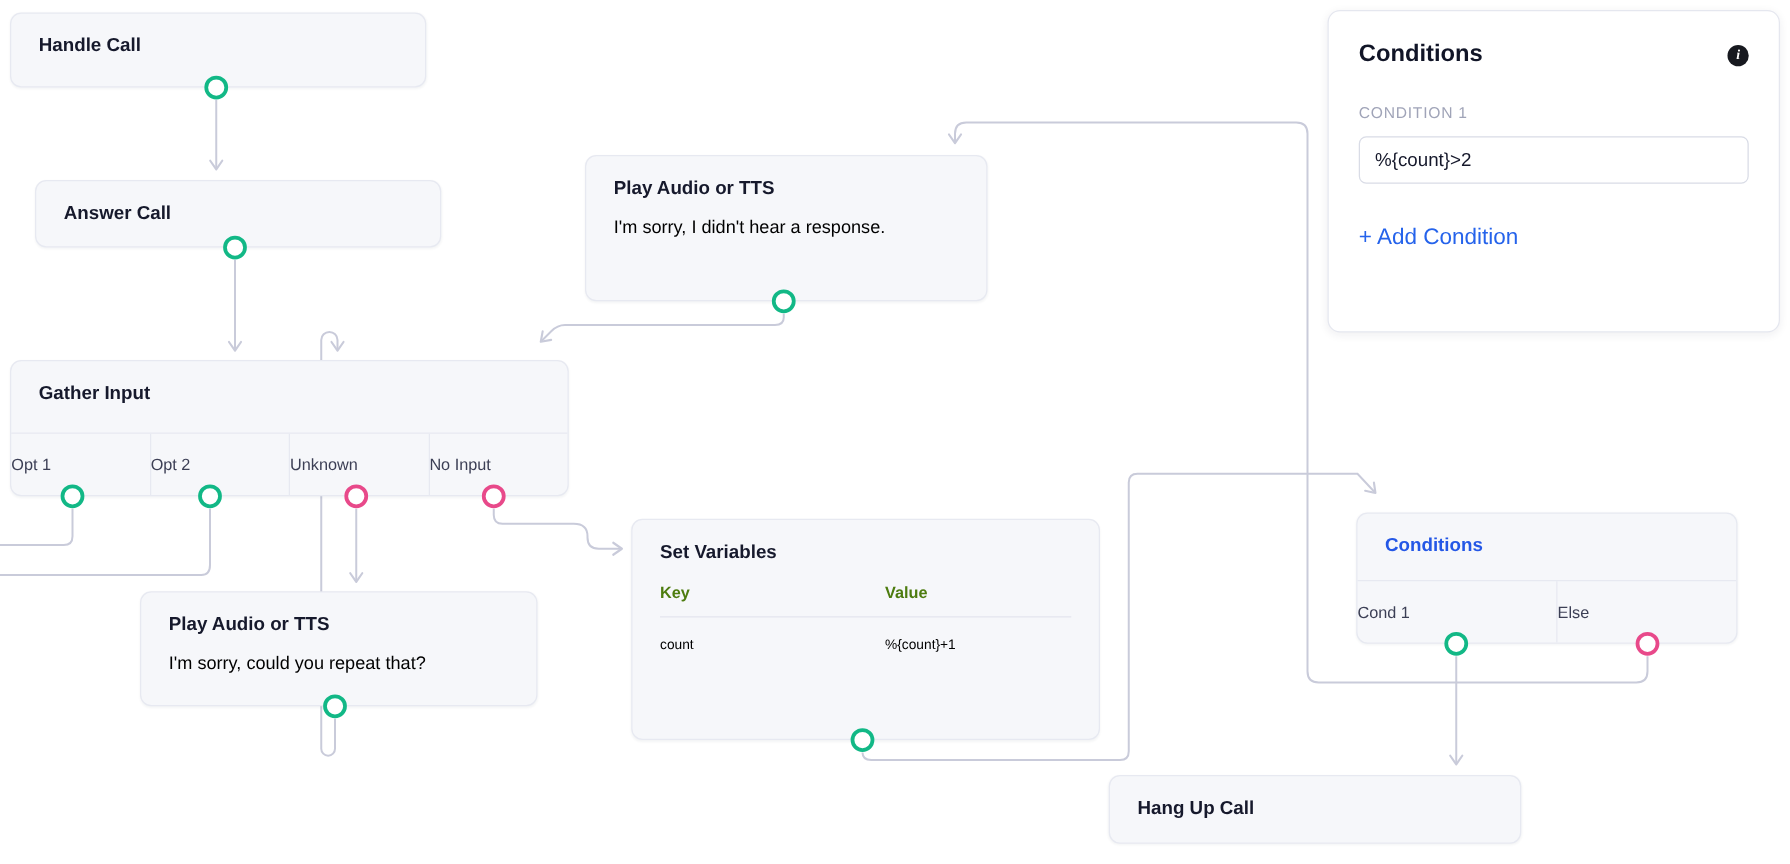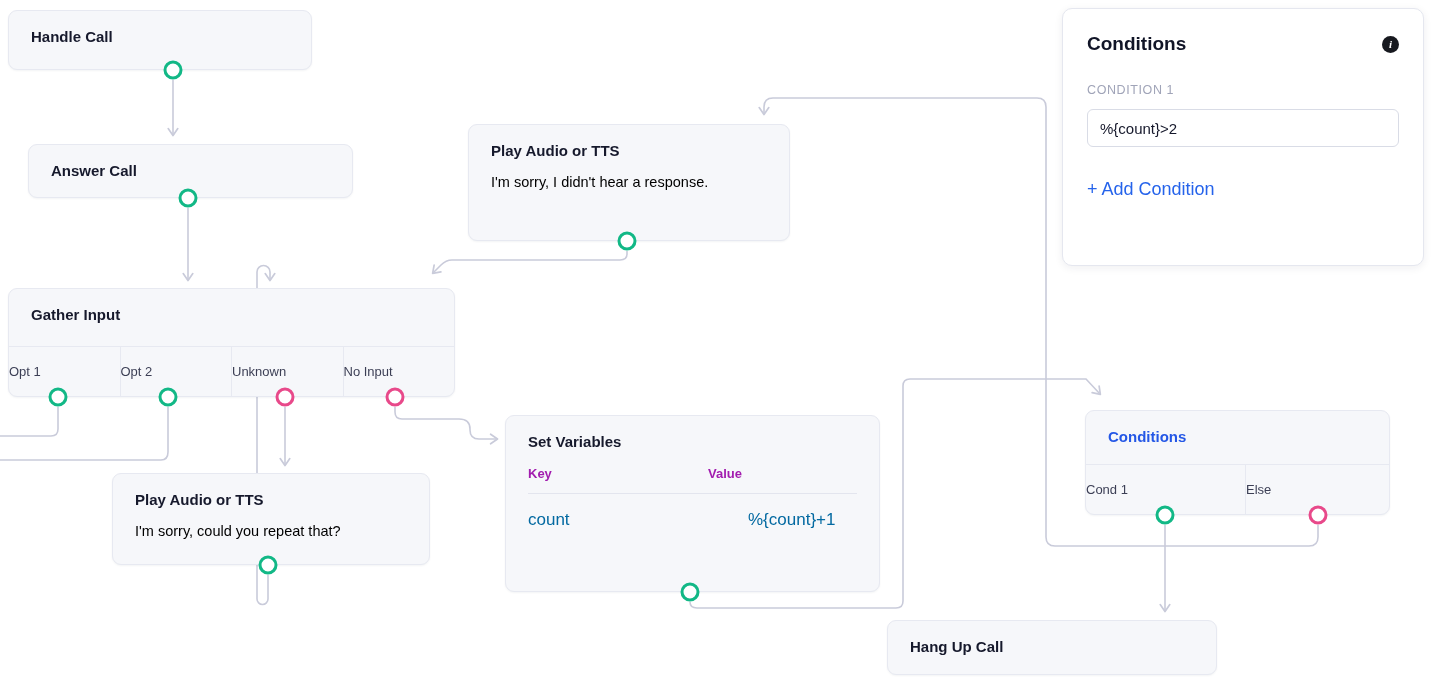--- a/index.html
+++ b/index.html
@@ -22,23 +22,23 @@
   .cond-c1{flex:0 0 52.5%;}
   .cond-else{flex:1;}
 
   .port{position:absolute;width:13px;height:13px;border-radius:50%;background:#fff;
         z-index:6;transform:translate(-50%,-50%);box-sizing:content-box;cursor:crosshair;}
   .port.green{border:3px solid #12b886;}
   .port.pink{border:3px solid #e8498a;}
 
   .kv-table{margin:16px 22px 0;}
   .kv-head,.kv-row{display:grid;grid-template-columns:180px 1fr;}
-  .kv-head{font-size:13px;font-weight:700;color:#a21caf;padding-bottom:12px;
+  .kv-head{font-size:13px;font-weight:700;color:#4d7c0f;padding-bottom:12px;
            border-bottom:1px solid #e3e5ee;}
-  .kv-row{font-size:17px;color:#0369a1;padding-top:16px;gap:40px;}
+  .kv-row{font-size:11px;color:#000000;padding-top:16px;}
 
   .node.selected .node-title{color:#2457e6;}
 
   .panel{position:absolute;left:1062px;top:8px;width:362px;height:258px;background:#fff;
          border:1px solid #e5e7ef;border-radius:10px;box-shadow:0 2px 8px rgba(25,30,60,.07);
          z-index:3;box-sizing:border-box;padding:24px;}
   .panel-head{display:flex;justify-content:space-between;align-items:center;}
   .panel-title{font-size:19px;font-weight:700;color:#111527;}
   .info-dot{width:17px;height:17px;border-radius:50%;background:#17191f;color:#fff;
             font-size:11px;font-weight:700;display:flex;align-items:center;justify-content:center;
@@ -66,21 +66,21 @@
     <path d="M268,575 V599 A5.5,5.5 0 0 1 257,599 V272 A6.5,6.5 0 0 1 270,272 V280" marker-end="url(#arr)"></path>
     <path d="M58,407 V429 Q58,436 51,436 H-6"></path>
     <path d="M168,407 V452 Q168,460 161,460 H-6"></path>
     <path d="M285,407 V465" marker-end="url(#arr)"></path>
     <path d="M395,407 V412 Q395,419 402,419 H459 Q470,419 470,429 V430 Q470,439 479,439 H497" marker-end="url(#arr)"></path>
     <path d="M690,602 Q690,608 697,608 H896 Q903,608 903,601 V386 Q903,379 910,379 H1086 L1100,394" marker-end="url(#arr)"></path>
     <path d="M1318,525 V537 Q1318,546 1309,546 H1055 Q1046,546 1046,537 V107 Q1046,98 1037,98 H773 Q764,98 764,107 V114" marker-end="url(#arr)"></path>
     <path d="M1165,525 V611" marker-end="url(#arr)"></path>
   </svg>
 
-  <div class="node" style="left:8px;top:10px;width:304px;height:60px">
+  <div class="node" style="left:8px;top:10px;width:333px;height:60px">
     <div class="node-title">Handle Call</div>
   </div>
 
   <div class="node" style="left:28px;top:144px;width:325px;height:54px">
     <div class="node-title">Answer Call</div>
   </div>
 
   <div class="node" style="left:468px;top:124px;width:322px;height:117px">
     <div class="node-title">Play Audio or TTS</div>
     <div class="node-body">I'm sorry, I didn't hear a response.</div>

